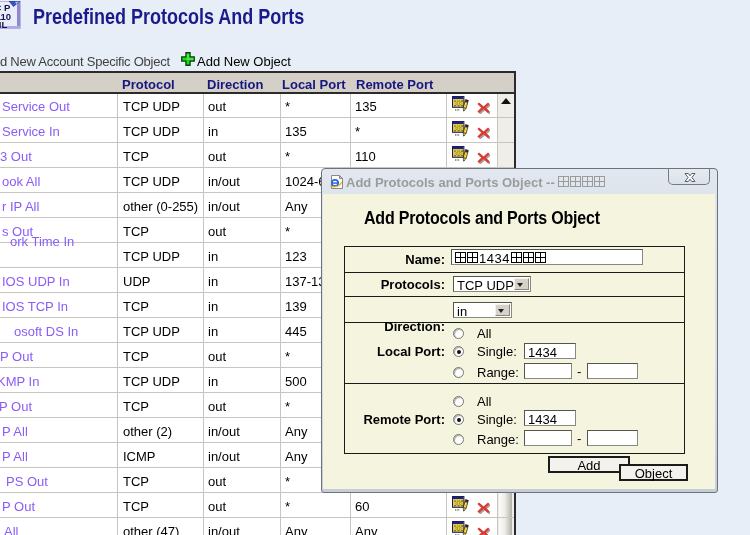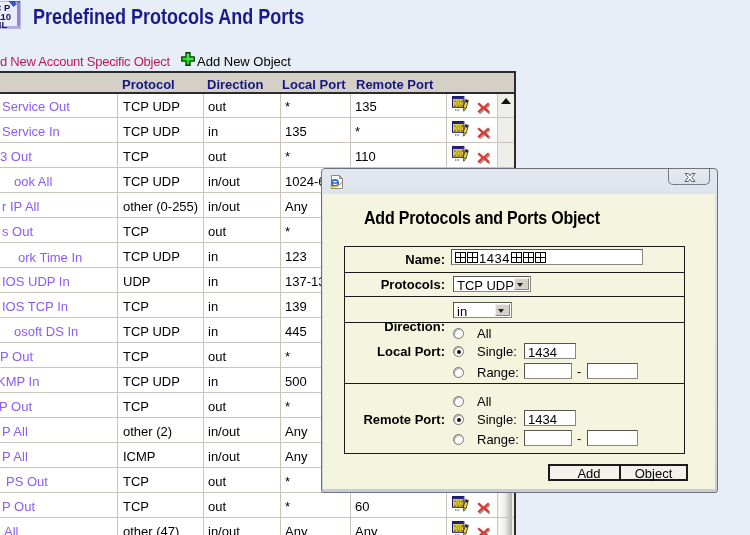--- a/index.html
+++ b/index.html
@@ -71,21 +71,21 @@
 <rect x="0" y="0" width="26" height="27" fill="#E9ECFA" stroke="#A49DDC" stroke-width="1.4"></rect>
 <rect x="23" y="0" width="3" height="27" fill="#8F88CF"></rect>
 <rect x="0" y="25" width="26" height="2.5" fill="#B0A9E2"></rect>
 <text x="0.5" y="10" font-family="Liberation Sans" font-size="9.5" font-weight="bold" fill="#15154E">C P</text>
 <text x="-1" y="19" font-family="Liberation Sans" font-size="9.5" font-weight="bold" fill="#15154E">.110</text>
 <text x="-2" y="27" font-family="Liberation Sans" font-size="9.5" font-weight="bold" fill="#15154E">AIL</text>
 <path d="M15 0 L26 0 L19.5 5.5 Z" fill="#3A55C8" stroke="#20307E" stroke-width="0.7"></path>
 <path d="M21 0.8 L25 0.5 L22.5 3.2 Z" fill="#8FC0F2"></path>
 </svg>
 <div class="abs" style="left:33px;top:5px;font-size:18px;font-weight:bold;color:#1A1A8C;transform:scaleY(1.18);transform-origin:left top;white-space:pre">Predefined Protocols And Ports</div>
-<div class="abs t13" style="left:0px;top:54px;color:#be185d;letter-spacing:-0.25px">d New Account Specific Object</div>
+<div class="abs t13" style="left:0px;top:54px;color:#404040;letter-spacing:-0.25px">d New Account Specific Object</div>
 <svg class="abs" style="left:181px;top:52px" width="14" height="14">
     <use href="#gp"></use>
   </svg>
 <div class="abs t13" style="left:197px;top:54px;color:#000">Add New Object</div>
 <div class="abs" style="left:0;top:71px;width:514px;height:464px;background:#fff"></div>
 <div class="abs" style="left:0;top:71px;width:516px;height:2px;background:#2B2B2B"></div>
 <div class="abs" style="left:514px;top:71px;width:2px;height:464px;background:#2B2B2B"></div>
 <div class="abs" style="left:0;top:73px;width:514px;height:19px;background:#D4D0C8"></div>
 <div class="abs" style="left:0;top:92px;width:514px;height:2px;background:#2B2B2B"></div>
 <div class="abs t13 navy" style="left:122px;top:77px">Protocol</div>
@@ -132,21 +132,21 @@
 <div class="abs t13" style="left:208px;top:149px">out</div>
 <div class="abs t13" style="left:285px;top:149px">*</div>
 <div class="abs t13" style="left:355px;top:149px">110</div>
 <svg class="abs" style="left:452px;top:146px" width="17" height="17">
     <use href="#ed"></use>
   </svg>
 <svg class="abs" style="left:477px;top:152px" width="13" height="12">
     <use href="#dx"></use>
   </svg>
 <div class="abs" style="left:0;top:192px;width:514px;height:1px;background:#C9C5BE"></div>
-<div class="abs t13 link" style="left:2px;top:174px;margin-left:12px">ook All</div>
+<div class="abs t13 link" style="left:2px;top:174px;margin-left:0px">ook All</div>
 <div class="abs t13" style="left:123px;top:174px">TCP UDP</div>
 <div class="abs t13" style="left:208px;top:174px">in/out</div>
 <div class="abs t13" style="left:285px;top:174px">1024-65535</div>
 <div class="abs t13" style="left:355px;top:174px">1024-65535</div>
 <svg class="abs" style="left:452px;top:171px" width="17" height="17">
     <use href="#ed"></use>
   </svg>
 <svg class="abs" style="left:477px;top:177px" width="13" height="12">
     <use href="#dx"></use>
   </svg>
@@ -168,21 +168,21 @@
 <div class="abs t13" style="left:208px;top:224px">out</div>
 <div class="abs t13" style="left:285px;top:224px">*</div>
 <div class="abs t13" style="left:355px;top:224px">53</div>
 <svg class="abs" style="left:452px;top:221px" width="17" height="17">
     <use href="#ed"></use>
   </svg>
 <svg class="abs" style="left:477px;top:227px" width="13" height="12">
     <use href="#dx"></use>
   </svg>
 <div class="abs" style="left:0;top:267px;width:514px;height:1px;background:#C9C5BE"></div>
-<div class="abs t13 link" style="left:2px;top:250px;margin-left:16px">ork Time In</div>
+<div class="abs t13 link" style="left:2px;top:234px;margin-left:8px">ork Time In</div>
 <div class="abs t13" style="left:123px;top:249px">TCP UDP</div>
 <div class="abs t13" style="left:208px;top:249px">in</div>
 <div class="abs t13" style="left:285px;top:249px">123</div>
 <div class="abs t13" style="left:355px;top:249px">*</div>
 <svg class="abs" style="left:452px;top:246px" width="17" height="17">
     <use href="#ed"></use>
   </svg>
 <svg class="abs" style="left:477px;top:252px" width="13" height="12">
     <use href="#dx"></use>
   </svg>
@@ -317,20 +317,21 @@
   </svg>
 <svg class="abs" style="left:477px;top:527px" width="13" height="12">
     <use href="#dx"></use>
   </svg>
 <div class="abs" style="left:321px;top:168px;width:395px;height:323px;
  border:1px solid #6E737B;border-radius:4px 4px 3px 3px;
  background:linear-gradient(#E3E8F0,#DDE3EB 10%,#D9DFE8 60%,#C7CDD6);z-index:10">
 <svg class="abs" style="left:6px;top:5px" width="16" height="16">
       <use href="#ie"></use>
     </svg>
+<div class="abs" style="left:24px;top:6px;font-size:13px;font-weight:bold;color:#9B9B9B;white-space:pre">Add Protocols and Ports Object -- <span class="cjk" style="color:#9B9B9B"></span><span class="cjk" style="color:#9B9B9B"></span><span class="cjk" style="color:#9B9B9B"></span><span class="cjk" style="color:#9B9B9B"></span></div>
 <div class="abs" style="left:346px;top:-1px;width:42px;height:17px;box-sizing:border-box;
  border:1px solid #767B83;border-top:1px solid #6E737B;border-radius:0 0 5px 5px;
  background:linear-gradient(#E6EAF1,#DCE2EA)">
 <svg style="position:absolute;left:15px;top:4px" width="12" height="9" viewBox="0 0 12 9">
 <path d="M1 0.5 L4.3 0.5 L6 2.8 L7.7 0.5 L11 0.5 L7.9 4.5 L11 8.5 L7.7 8.5 L6 6.2 L4.3 8.5 L1 8.5 L4.1 4.5 Z" fill="#FBFDFE" stroke="#5A6066" stroke-width="1"></path>
       </svg>
     </div>
 <div class="abs" style="left:1px;top:25px;width:392px;height:295px;background:#F5F4DF">
 <div class="abs" style="left:41px;top:14px;font-size:16px;font-weight:bold;color:#000;transform:scaleY(1.13);transform-origin:left top;letter-spacing:-0.2px;white-space:pre">Add Protocols and Ports Object</div>
 <div class="abs" style="left:21px;top:52px;width:341px;height:208px;box-sizing:border-box;border:1px solid #1A1A1A">
@@ -366,15 +367,15 @@
 <div class="abs t13" style="left:132px;top:147px">All</div>
 <div class="radio on" style="left:108px;top:167px"></div>
 <div class="abs t13" style="left:132px;top:165px">Single:</div>
 <div class="inp" style="left:179px;top:163px;width:52px;height:16px;padding:1px 0 0 3px">1434</div>
 <div class="radio" style="left:108px;top:187px"></div>
 <div class="abs t13" style="left:132px;top:185px">Range:</div>
 <div class="inp" style="left:179px;top:183px;width:48px;height:16px"></div>
 <div class="abs t13" style="left:232px;top:184px">-</div>
 <div class="inp" style="left:242px;top:183px;width:51px;height:16px"></div>
 </div>
-<div class="btn" style="left:225px;top:270px;width:82px;height:17px">Add</div>
+<div class="btn" style="left:225px;top:262px;width:82px;height:17px">Add</div>
 <div class="btn" style="left:296px;top:270px;width:69px;height:17px">Object</div>
 </div>
 </div>
 </body></html>

